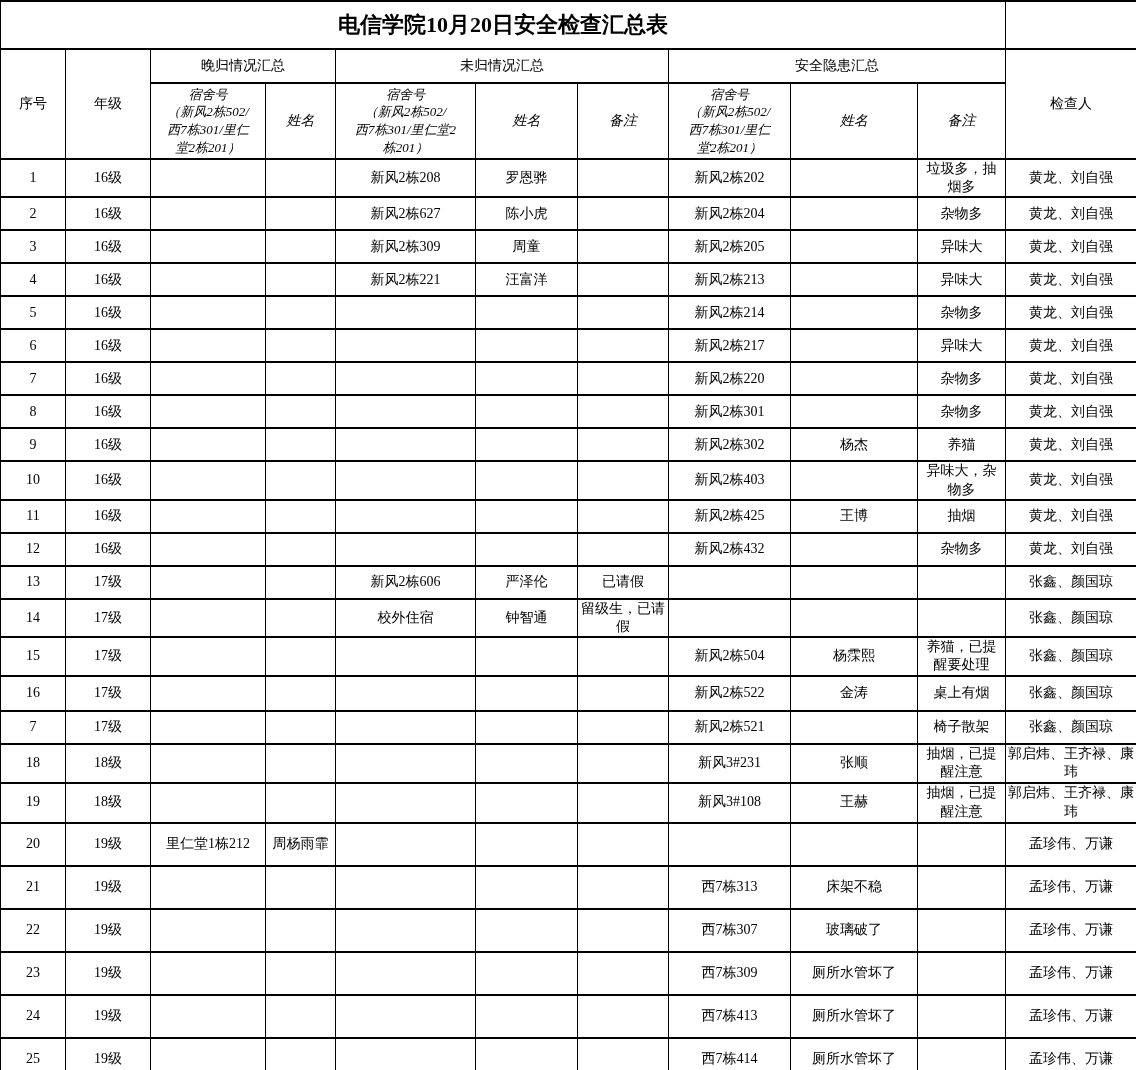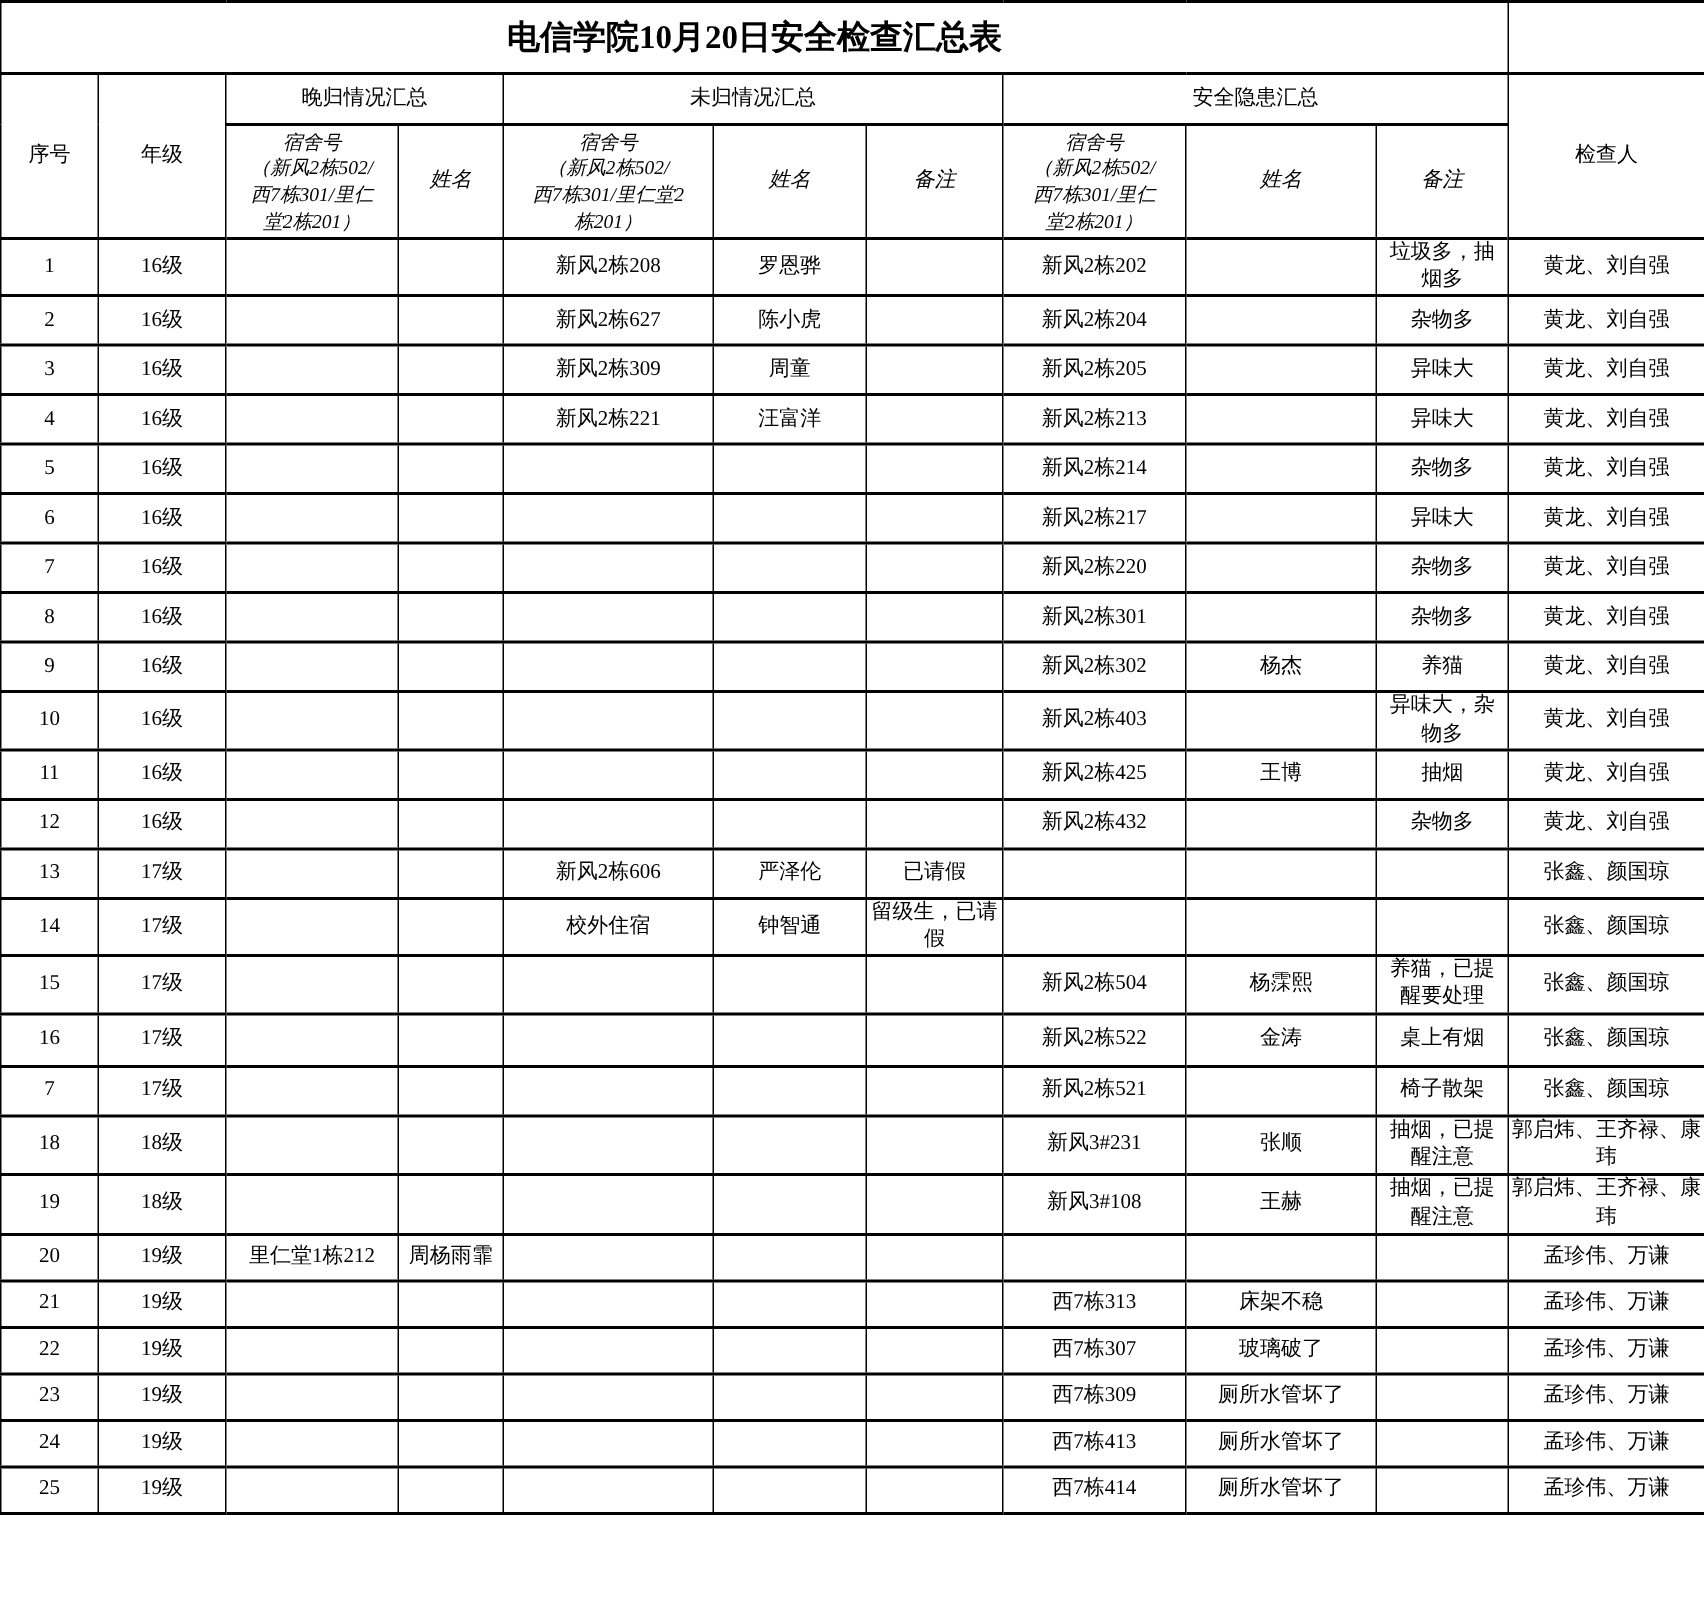--- a/index.html
+++ b/index.html
@@ -16,21 +16,21 @@
   tr.title-row td.title-cell { font-size:22px; font-weight:bold; height:46px; }
   tr.title-row td { height:46px;margin-left:30px; }
   tr.group-row td { height:32px;border-radius:14px; }
   tr.sub-row td { height:74px;font-style:italic; }
   td.dorm-head { white-space:pre-line; font-size:13px; line-height:1.35; }
   tbody tr { height:33px; }
   tbody tr:nth-child(1) { height:34px; }
   tbody tr:nth-child(n+14):nth-child(-n+16) { height:35px;margin-left:32px; }
   tbody tr:nth-child(18) { height:39px; }
   tbody tr:nth-child(19) { height:40px; }
-  tbody tr:nth-child(n+20) { height:31px;border-radius:19px; }
+  tbody tr:nth-child(n+20) { height:43px;border-radius:19px; }
 </style>
 </head>
 <body>
 
 <table class="sheet">
   <colgroup>
     <col style="width:65px">
       <col style="width:85px">
       <col style="width:115px">
     <col style="width:70px">

